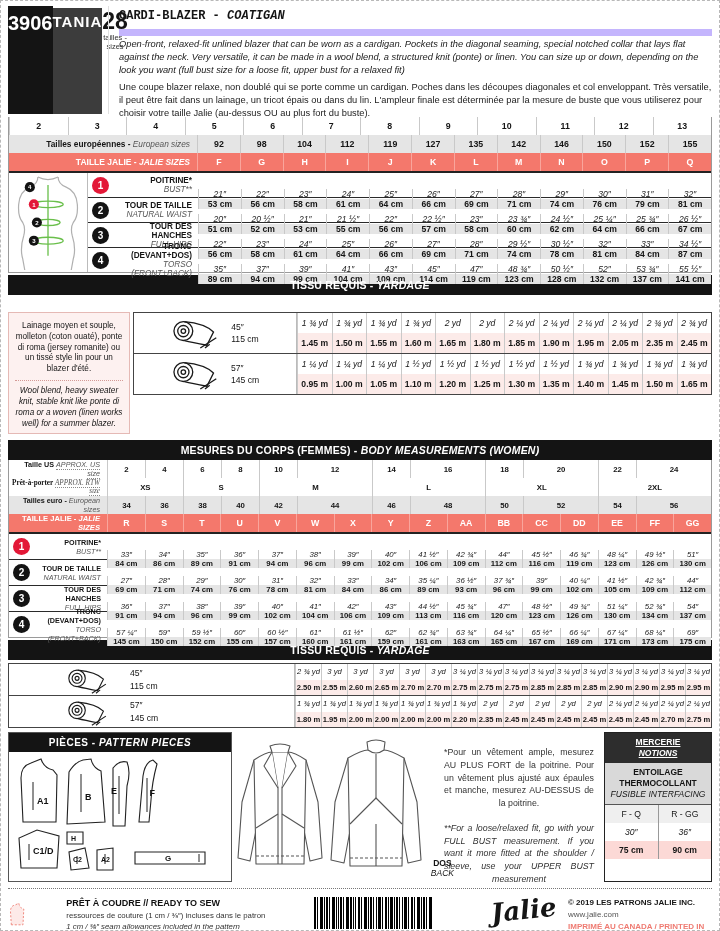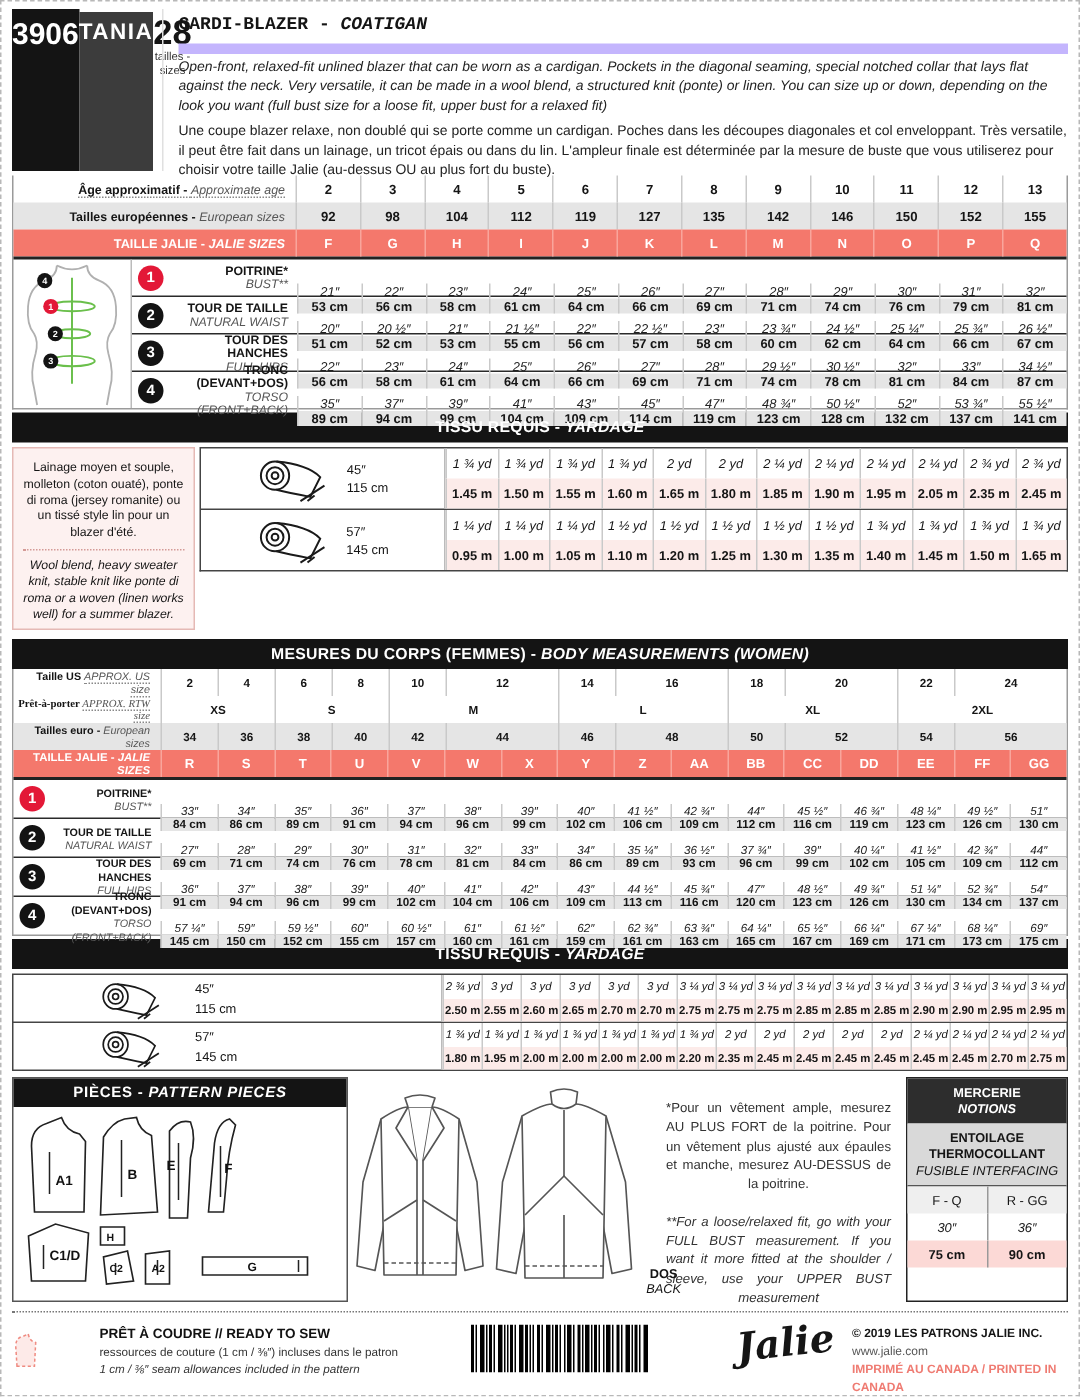--- a/index.html
+++ b/index.html
@@ -84,21 +84,21 @@
   .piecesbar .it{font-style:italic;}
   .jackets{width:196px;min-width:196px;position:relative;}
   .doslab{position:absolute;right:-26px;bottom:4px;font-size:8.5px;text-align:center;line-height:1.2;}
   .doslab .fr{font-weight:bold;}
   .doslab .en{font-style:italic;}
   .notes{flex:1;padding:14px 10px 0 16px;font-size:8.8px;color:#333;line-height:1.45;
          text-align:justify;}
   .notes p{margin:0 0 12px;text-align:justify;-moz-text-align-last:center;text-align-last:center;}
   .notes .en{font-style:italic;}
   .mercerie{width:108px;min-width:108px;border:1.5px solid #222;box-sizing:border-box;font-size:8.5px;}
-  .merc-title{background:#2d2d2d;color:#fff;text-align:center;font-weight:bold;padding:4px 0;line-height:1.3;}
+  .merc-title{background:#2d2d2d;color:#fff;text-align:center;font-weight:bold;padding:4px 0;line-height:1.3;text-decoration:underline;}
   .merc-title .en{font-style:italic;display:block;font-weight:bold;}
   .merc-sub{background:#d9d9d9;text-align:center;padding:4px 2px;line-height:1.3;border-bottom:1px solid #555;}
   .merc-sub .fr{font-weight:bold;}
   .merc-sub .en{font-style:italic;display:block;}
   .merc-grid{display:flex;flex-direction:column;}
   .merc-row{display:flex;height:18px;}
   .merc-row .cell{border-left:1px solid #999;font-size:8.6px;}
   .merc-row .cell:first-child{border-left:none;}
   .merc-row.sizes .cell{background:#efefef;}
   .merc-row.inch .cell{font-style:italic;}
@@ -135,23 +135,20 @@
     </div>
     <div class="hdr-right">
       <div class="title"><span>CARDI-BLAZER - </span><span class="it">COATIGAN</span></div>
       <div class="desc en">Open-front, relaxed-fit unlined blazer that can be worn as a cardigan. Pockets in the diagonal seaming, special notched collar that lays flat against the neck. Very versatile, it can be made in a wool blend, a structured knit (ponte) or linen. You can size up or down, depending on the look you want (full bust size for a loose fit, upper bust for a relaxed fit)</div>
       <div class="desc">Une coupe blazer relaxe, non doublé qui se porte comme un cardigan. Poches dans les découpes diagonales et col enveloppant. Très versatile, il peut être fait dans un lainage, un tricot épais ou dans du lin. L'ampleur finale est déterminée par la mesure de buste que vous utiliserez pour choisir votre taille Jalie (au-dessus OU au plus fort du buste).</div>
     </div>
   </div>
 
   <div class="tbl">
     <div class="trow hrow">
-      <div class="tlab" style="width:188px;">
-        <span style="font-size:8.3px;"><b class="dotun">Âge approximatif - </b><i class="dotun" style="color:#555;">Approximate age</i></span>
-      </div>
       <div class="cells">
           <span class="cell">2</span>
           <span class="cell">3</span>
           <span class="cell">4</span>
           <span class="cell">5</span>
           <span class="cell">6</span>
           <span class="cell">7</span>
           <span class="cell">8</span>
           <span class="cell">9</span>
           <span class="cell">10</span>
@@ -368,21 +365,21 @@
                 <span class="cell">137 cm</span>
                 <span class="cell">141 cm</span>
               </div>
           </div>
         </div>
       </div>
     </div>
   </div>
 
   <div class="bar" style="margin-top:2px;"><span>TISSU REQUIS - </span><span class="it">YARDAGE</span></div>
-  <div class="yard" style="margin-top:3px;">
+  <div class="yard" style="margin-top:17px;">
     <div class="fabricbox">
       <span>Lainage moyen et souple, molleton (coton ouaté), ponte di roma (jersey romanite) ou un tissé style lin pour un blazer d'été.</span>
       <span class="en">Wool blend, heavy sweater knit, stable knit like ponte di roma or a woven (linen works well) for a summer blazer.</span>
     </div>
     <div class="yrows">
       <div class="yrow first g-yrow">
         <div class="ycap g-ycap">
           <svg width="52" height="32" viewBox="0 0 55 34">
             <g fill="none" stroke="#1a1a1a" stroke-width="1.4">
               <circle cx="13" cy="15" r="10"></circle>

